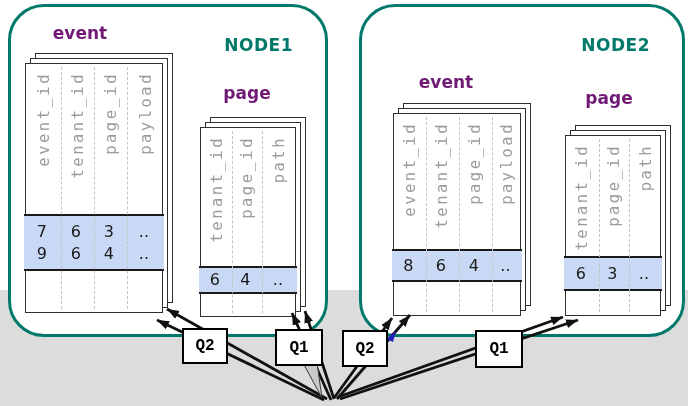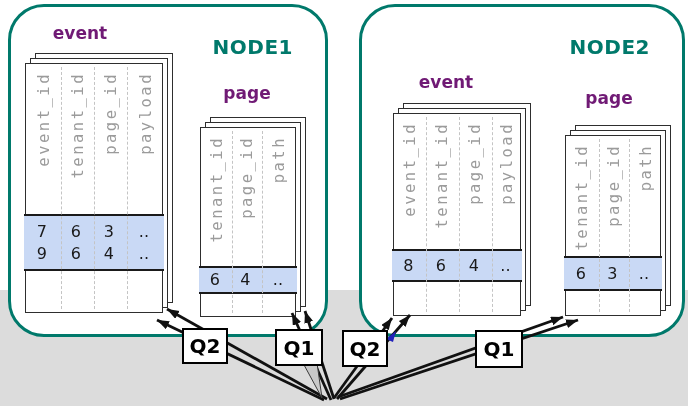--- a/index.html
+++ b/index.html
@@ -12,21 +12,21 @@
     width:688px;height:406px;position:relative;overflow:hidden;
     background:#ffffff;font-family:"DejaVu Sans",sans-serif;
   }
   .strip{position:absolute;left:0;top:290px;width:688px;height:116px;background:var(--strip);}
   .node{
     position:absolute;top:4px;height:333px;background:#ffffff;
     border:3.5px solid var(--accent);border-radius:36px;box-sizing:border-box;
   }
   .node1{left:8px;width:320px;}
   .node2{left:359px;width:326px;}
-  .ntitle{position:absolute;right:32px;top:28px;font-weight:bold;font-size:20px;color:var(--accent);letter-spacing:.5px;}
+  .ntitle{position:absolute;right:32px;top:28px;font-weight:bold;font-size:17px;color:var(--accent);letter-spacing:.5px;}
   .tlabel{position:absolute;transform:translateX(-50%);font-weight:bold;font-size:17px;color:#701a75;white-space:nowrap;}
   .tstack{position:absolute;}
   .sheet{position:absolute;left:0;top:0;width:100%;height:100%;background:#fff;border:1.6px solid #2e2e2e;box-sizing:border-box;}
   .s1{transform:translate(5px,-5px);}
   .s2{transform:translate(10px,-10px);}
   .front{z-index:2;}
   .sep{position:absolute;top:3px;bottom:3px;width:0;border-left:1.5px dashed #c4c4c4;z-index:4;}
   .chead{
     position:absolute;top:8px;writing-mode:vertical-rl;transform:rotate(180deg);
     font-family:"DejaVu Sans Mono",monospace;font-size:15.5px;letter-spacing:2.5px;
@@ -34,21 +34,21 @@
   }
   .band{
     position:absolute;left:-1.6px;right:-1.6px;background:var(--highlight);
     border-top:2px solid #1a1a1a;border-bottom:2px solid #1a1a1a;box-sizing:border-box;
     display:grid;align-content:center;justify-items:center;row-gap:3px;z-index:2;
   }
   .cell{font-size:16px;color:#1a1a1a;line-height:1.2;}
   .qbox{
     position:absolute;background:#fff;border:2.5px solid #000;box-sizing:border-box;
     display:flex;align-items:center;justify-content:center;
-    font-weight:bold;font-size:20px;color:#000;z-index:20;
+    font-weight:bold;font-size:16px;color:#000;z-index:20;font-family:Liberation Mono, monospace;
   }
   svg.arrows{position:absolute;left:0;top:0;z-index:10;pointer-events:none;}
 </style>
 </head>
 <body>
 
 <div class="strip"></div>
 
 <div class="node node1">
   <div class="ntitle">NODE1</div>

